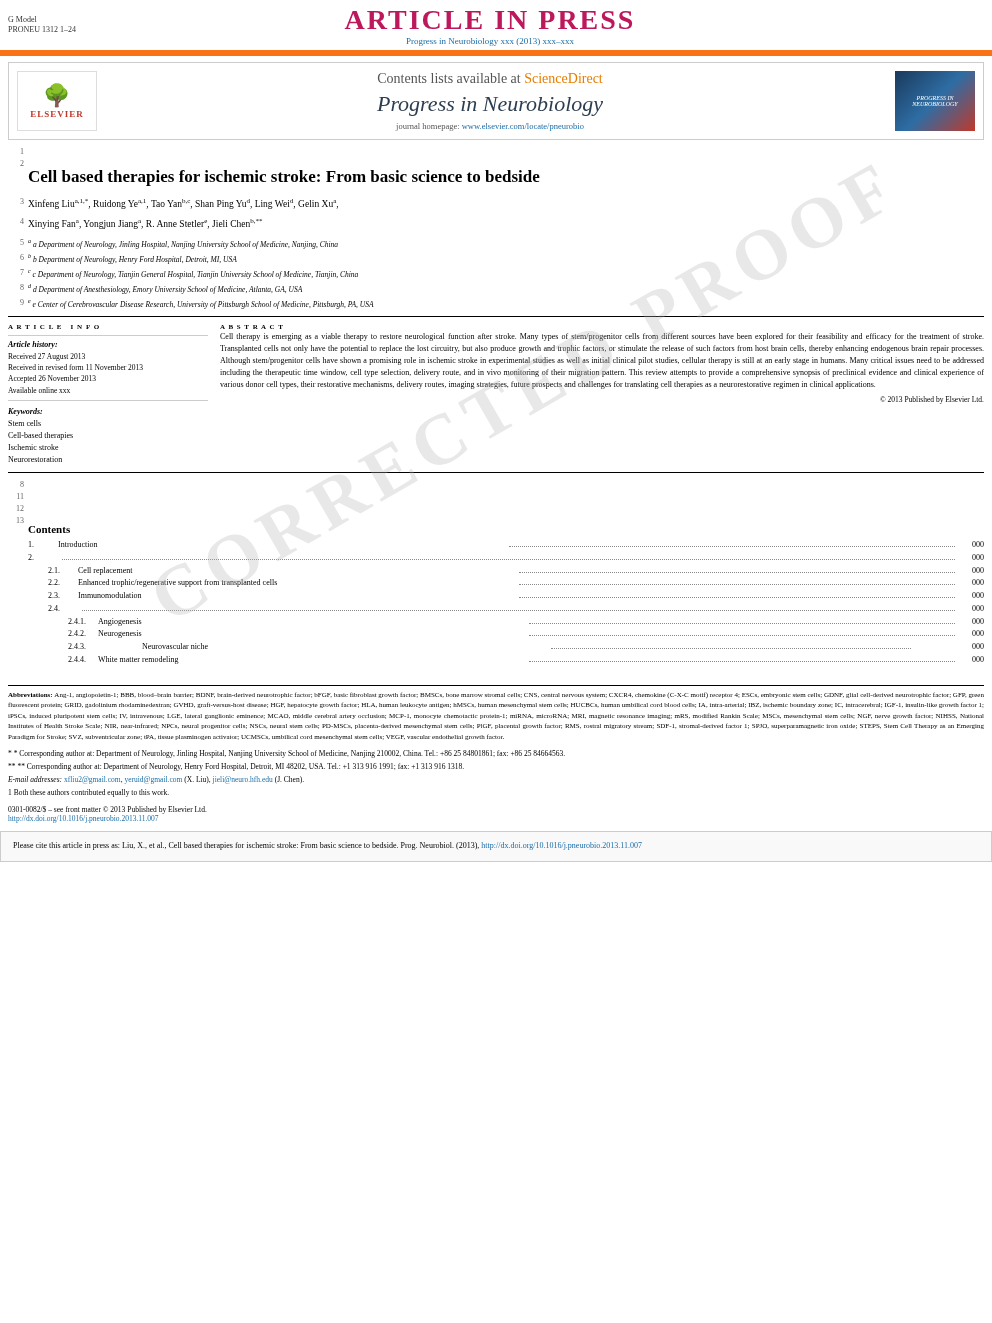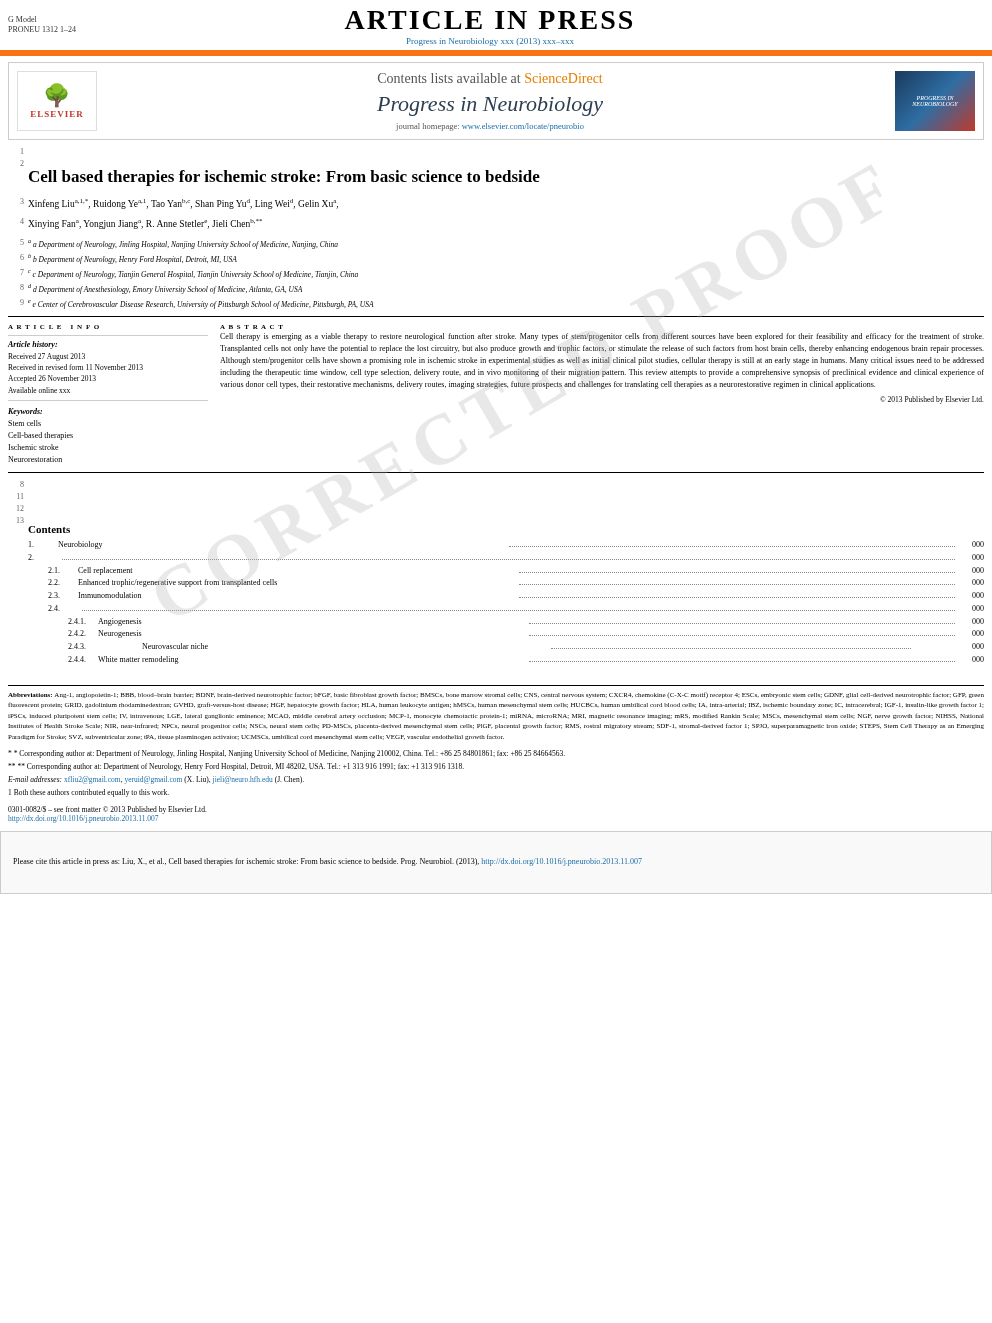--- a/index.html
+++ b/index.html
@@ -33,21 +33,21 @@
       color: #333;
       line-height: 1.3;
     }
     .top-banner-center {
       text-align: center;
       flex: 1;
     }
     .article-in-press {
       font-size: 28px;
       font-weight: bold;
-      color: #000000;
+      color: #be185d;
       letter-spacing: 2px;
       text-align: center;
     }
     .journal-link-top {
       color: #1a6da8;
       font-size: 9px;
       text-decoration: none;
       display: block;
       text-align: center;
     }
@@ -318,21 +318,21 @@
     .issn-line {
       font-size: 7.5px;
       color: #000;
       margin-top: 6px;
     }
 
     
     .cite-box {
       border: 1px solid #ccc;
       background: #f9f9f9;
-      padding: 24px 12px;
+      padding: 8px 12px;
       margin: 8px 0;
       font-size: 8px;
       color: #000;
       line-height: 1.6;
     }
 
     .watermark-text {
       color: rgba(180,180,180,0.3);
       font-size: 72px;
       font-weight: bold;
@@ -504,21 +504,21 @@
     </div>
     <div class="line-row">
       <div class="line-num">13</div>
       <div class="line-content">
 
         <div class="contents-section">
           <div class="contents-title">Contents</div>
 
           <div class="toc-item">
             <span class="toc-number">1.</span>
-            <span class="toc-label">Neurobiology</span>
+            <span class="toc-label">Introduction</span>
             <span class="toc-dots"></span>
             <span class="toc-page">000</span>
           </div>
           <div class="toc-item">
             <span class="toc-number">2.</span>
             <span class="toc-dots"></span>
             <span class="toc-page">000</span>
           </div>
           <div class="toc-item" style="padding-left:20px;">
             <span class="toc-number">2.1.</span>

